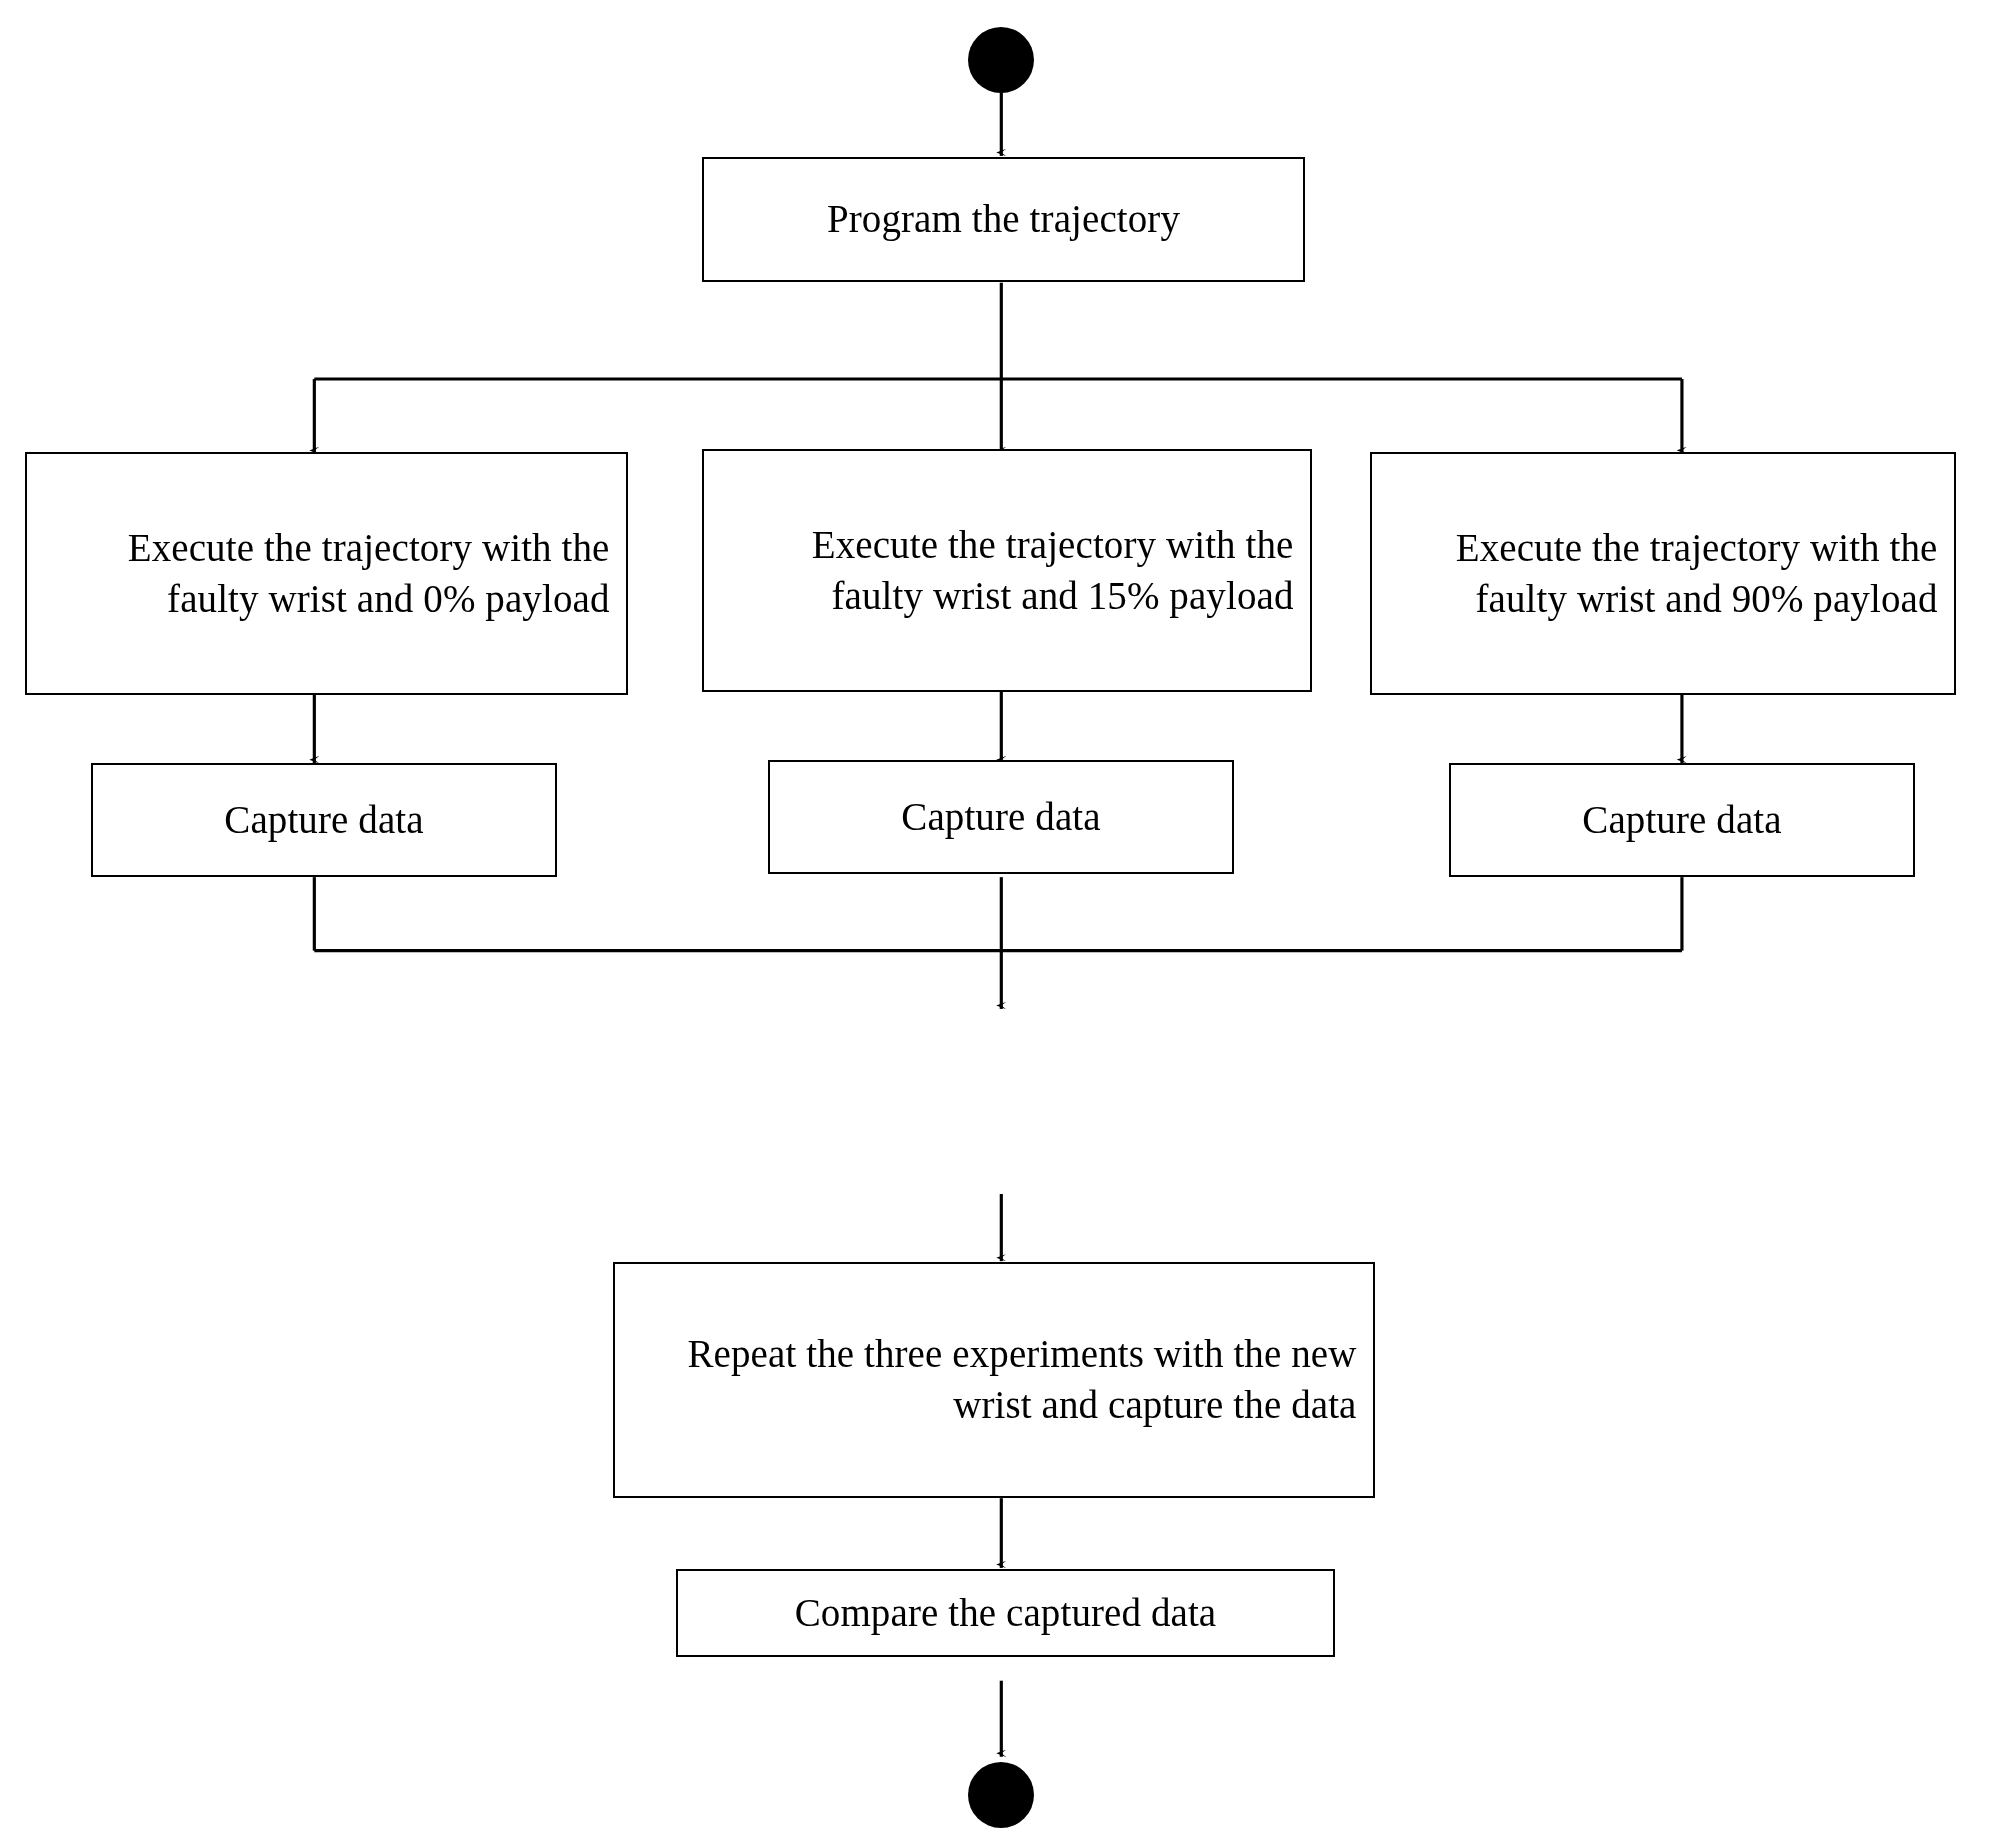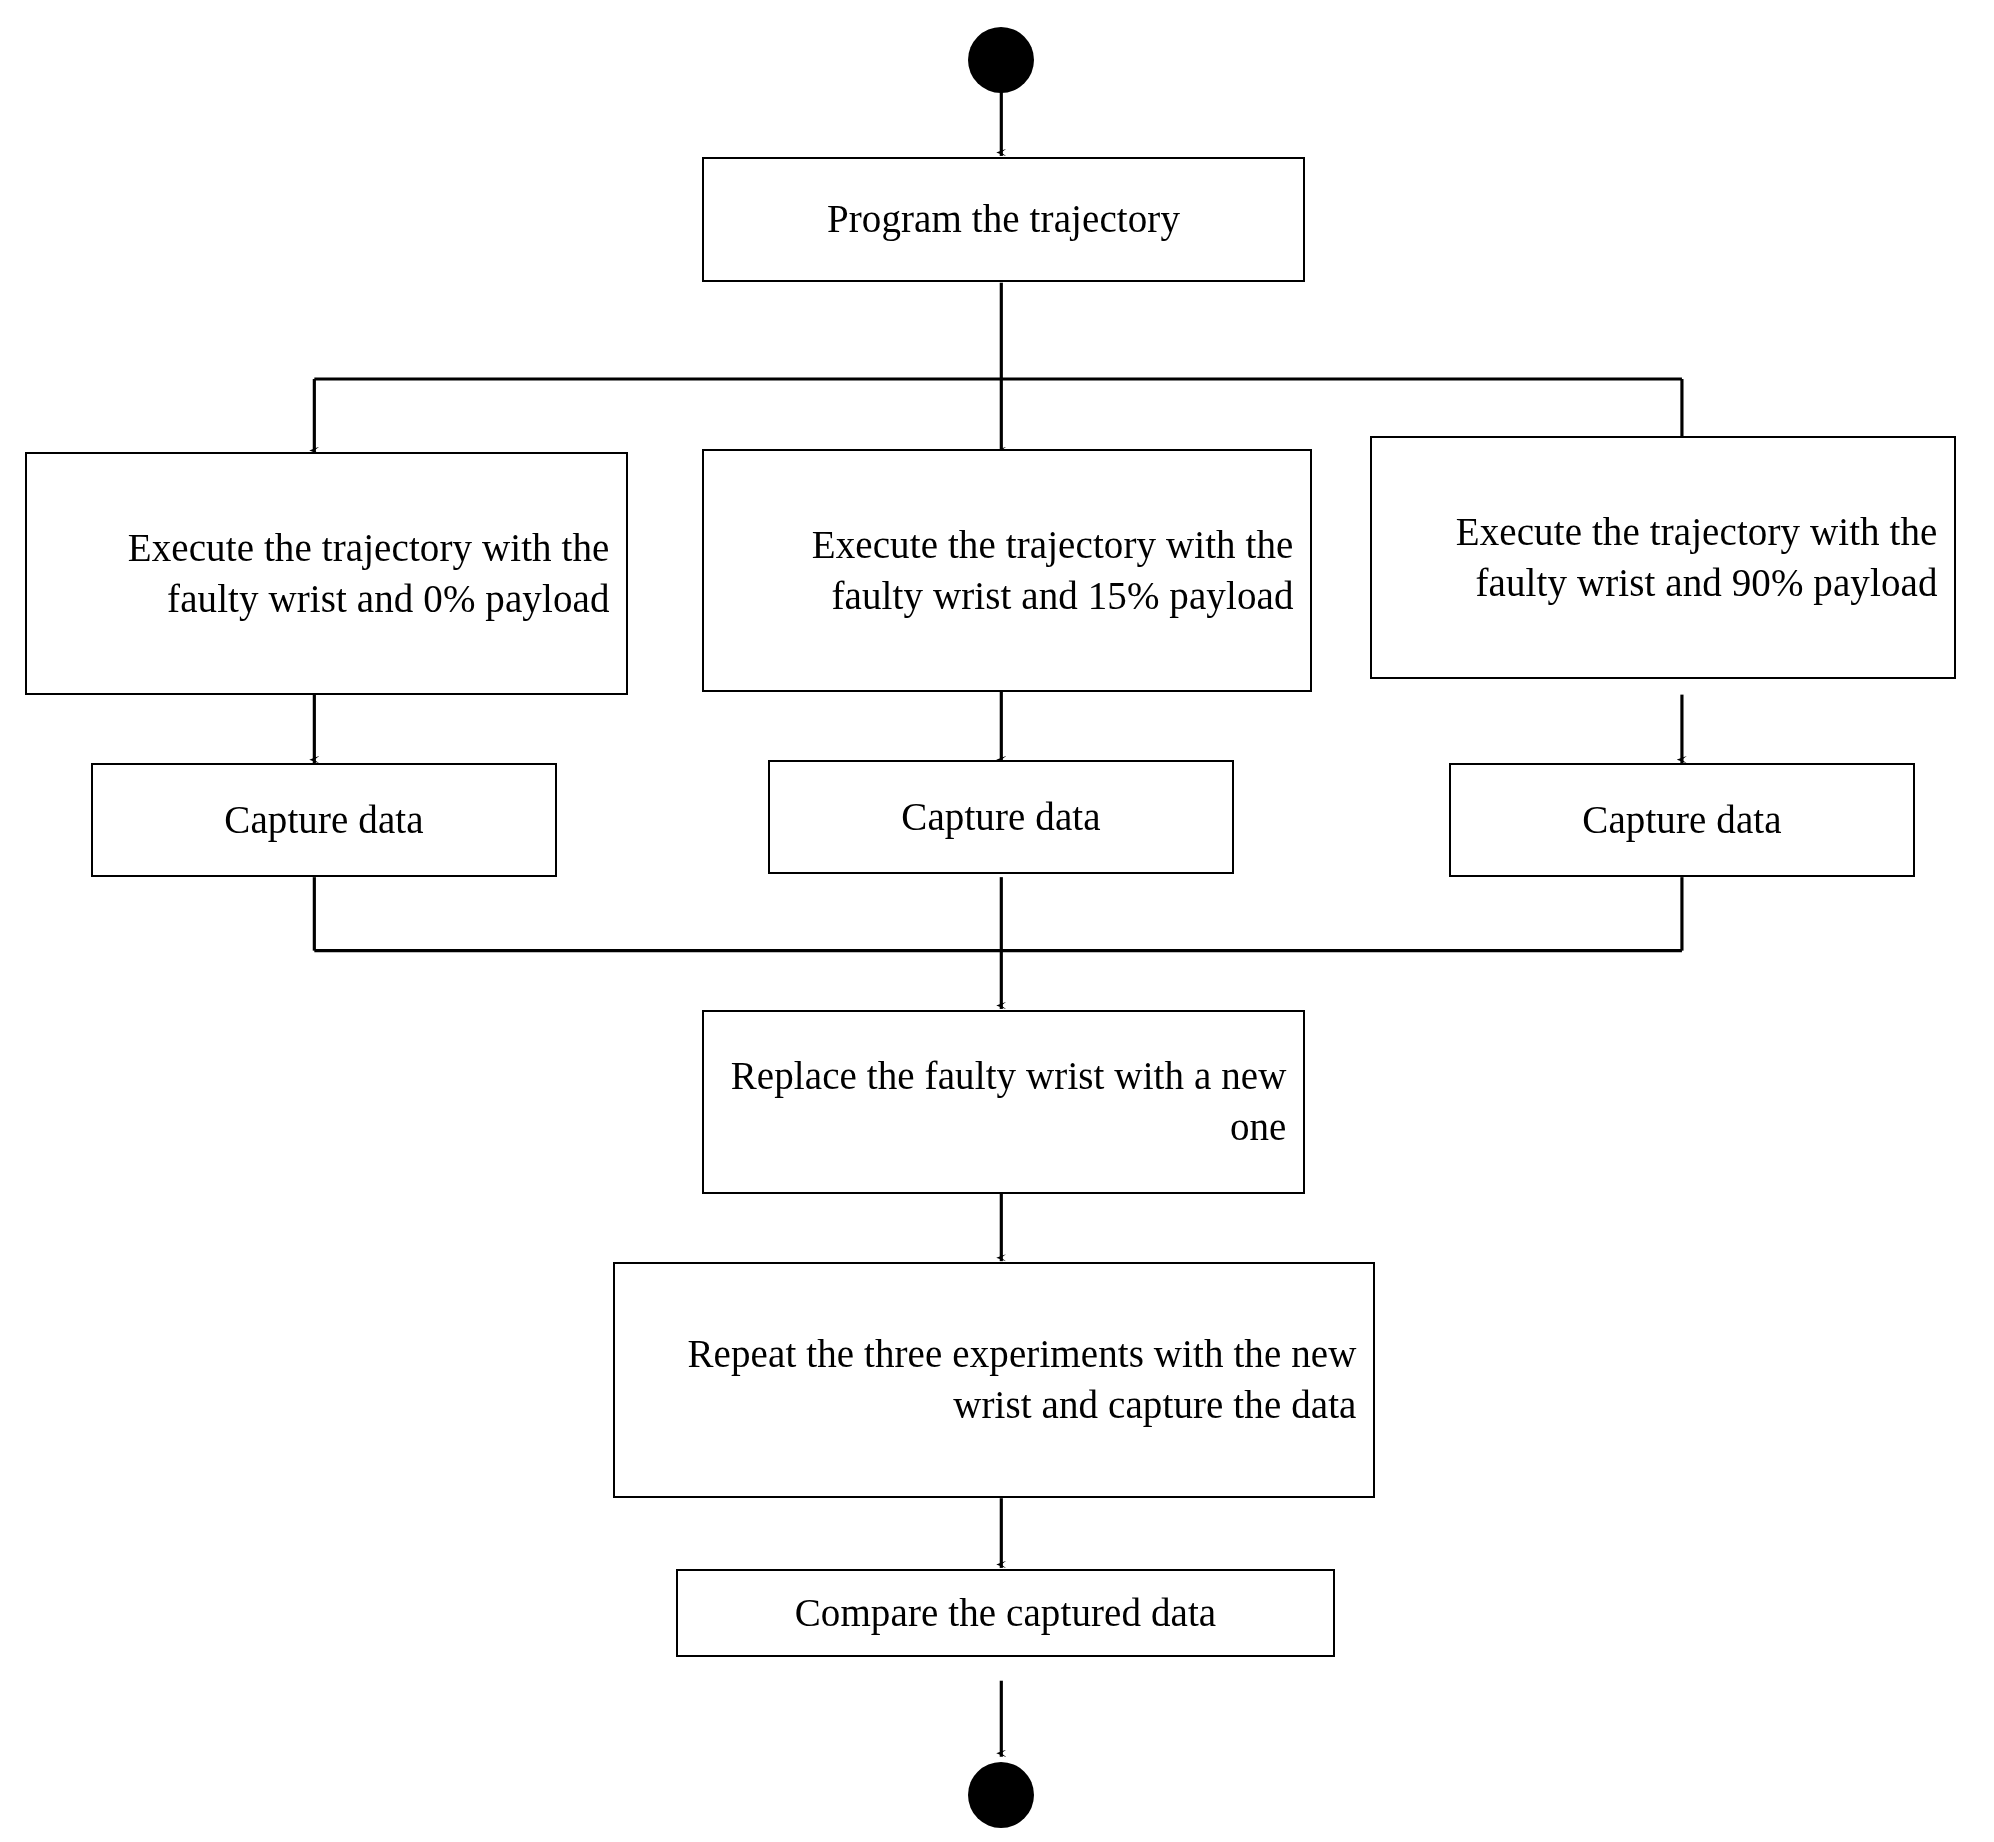--- a/index.html
+++ b/index.html
@@ -107,39 +107,36 @@
   </div>
 
   <div class="node" style="left:25px; top:452px; width:603px; height:243px;">
     <span class="node-label">Execute the trajectory with the faulty wrist and 0% payload</span>
   </div>
 
   <div class="node" style="left:702px; top:449px; width:610px; height:243px;">
     <span class="node-label">Execute the trajectory with the faulty wrist and 15% payload</span>
   </div>
 
-  <div class="node" style="left:1370px; top:436px; width:586px; height:243px;">
+  <div class="node" style="left:1370px; top:452px; width:586px; height:243px;">
     <span class="node-label">Execute the trajectory with the faulty wrist and 90% payload</span>
   </div>
 
   <div class="node center" style="left:91px; top:763px; width:466px; height:114px;">
     <span class="node-label">Capture data</span>
   </div>
 
   <div class="node center" style="left:768px; top:760px; width:466px; height:114px;">
     <span class="node-label">Capture data</span>
   </div>
 
   <div class="node center" style="left:1449px; top:763px; width:466px; height:114px;">
     <span class="node-label">Capture data</span>
   </div>
 
-  <div class="node" style="left:702px; top:1010px; width:603px; height:184px;">
-    <span class="node-label">Replace the faulty wrist with a new one</span>
-  </div>
 
   <div class="node" style="left:613px; top:1262px; width:762px; height:236px;">
     <span class="node-label">Repeat the three experiments with the new wrist and capture the data</span>
   </div>
 
   <div class="node center" style="left:676px; top:1569px; width:659px; height:88px;">
     <span class="node-label">Compare the captured data</span>
   </div>
 
   <div class="terminal" style="left:968px; top:1762px; width:66px; height:66px;"></div>

